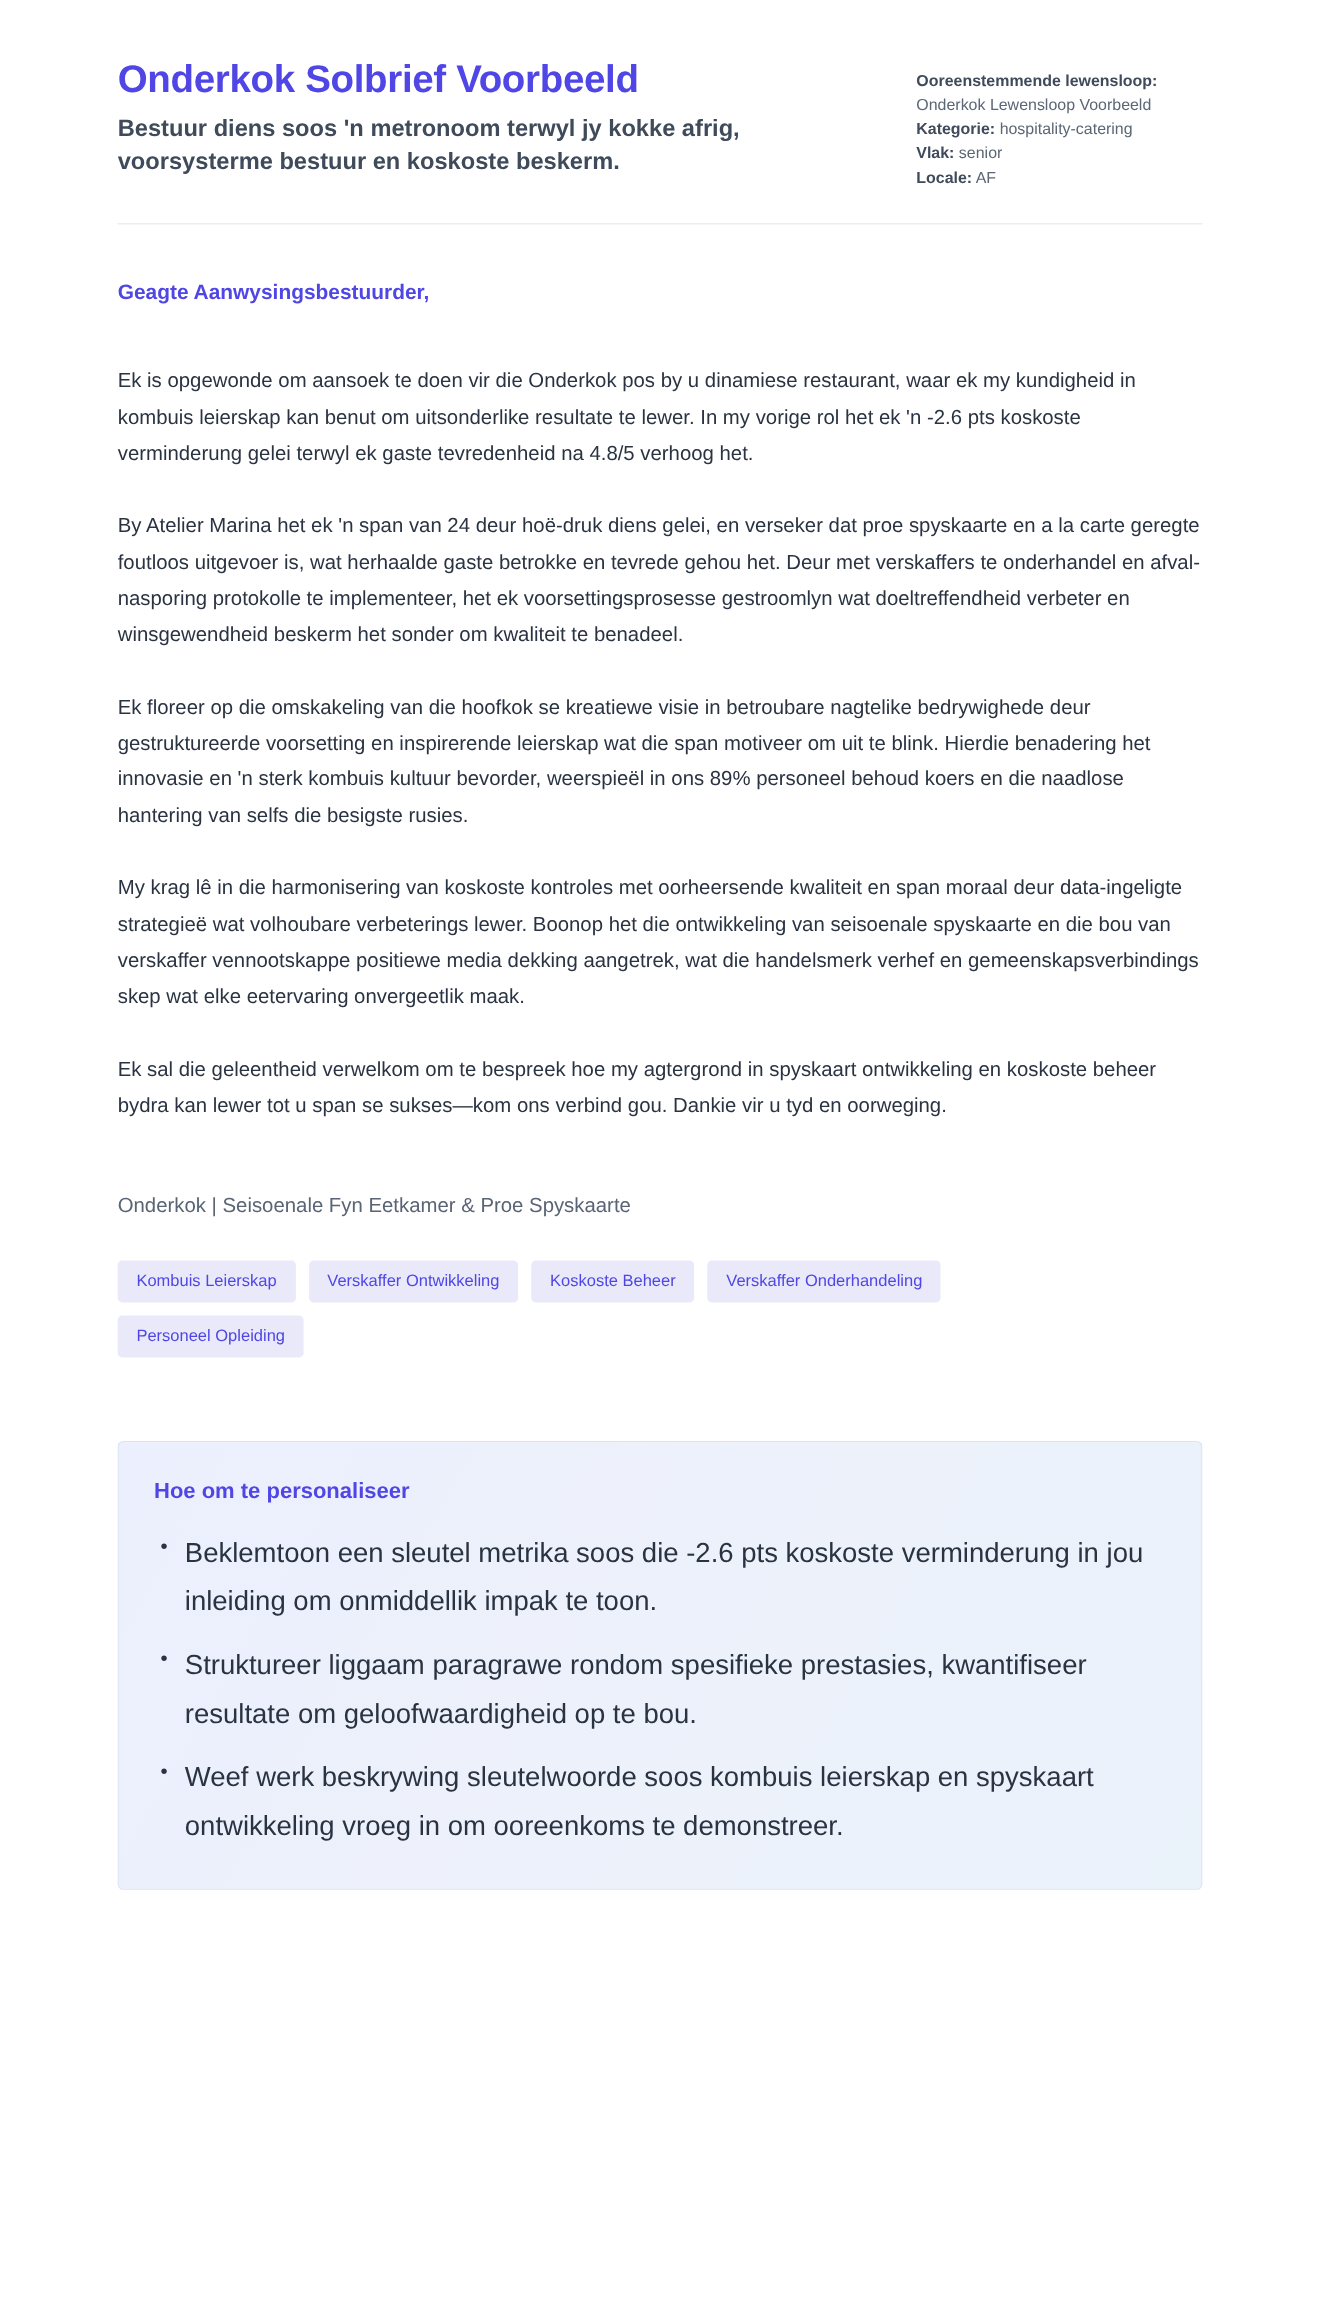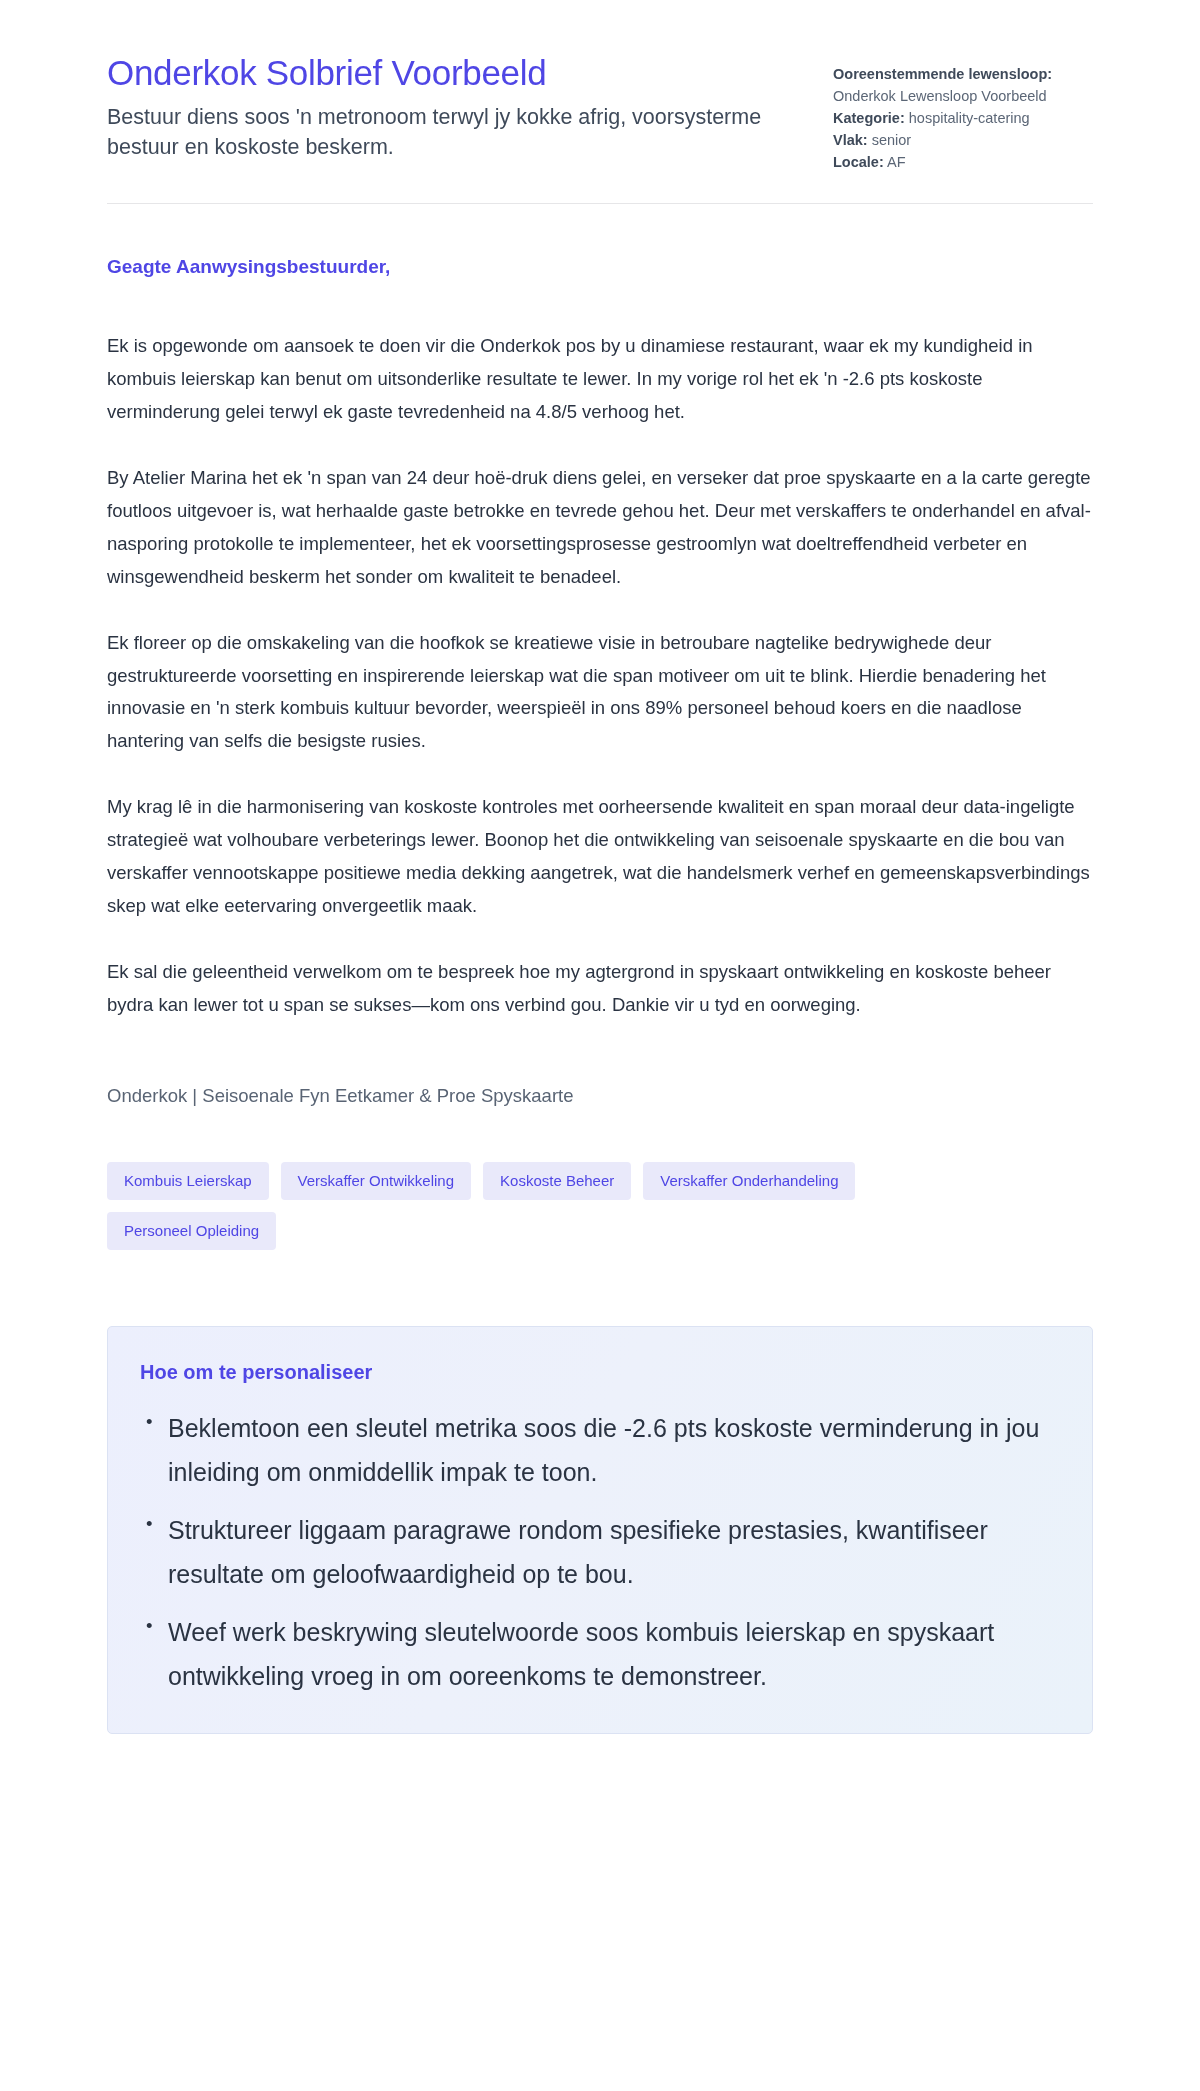--- a/index.html
+++ b/index.html
@@ -28,30 +28,30 @@
     align-items: flex-start;
     justify-content: space-between;
     gap: 40px;
     padding-bottom: 30px;
   }
 
   .header-left { flex: 1 1 auto; max-width: 700px; }
 
   .doc-title {
     font-size: 35px;
-    font-weight: normal;
+    font-weight: bold;
     color: #4f46e5;
     letter-spacing: -0.3px;
     line-height: 1.2;
     margin-bottom: 9px;
   }
 
   .doc-subtitle {
     font-size: 21.5px;
-    font-weight: normal;
+    font-weight: bold;
     color: #3f4a5a;
     line-height: 1.38;
   }
 
   .header-meta {
     flex: 0 0 auto;
     width: 260px;
     text-align: left;
     font-size: 14.5px;
     line-height: 1.52;
@@ -100,21 +100,21 @@
     font-size: 18.5px;
     color: #596474;
     line-height: 1.5;
   }
 
   
   .tag-list {
     display: flex;
     flex-wrap: wrap;
     gap: 12px;
-    margin-top: 52px;
+    margin-top: 36px;
     max-width: 900px;
   }
 
   .tag {
     background: #e9e9fa;
     color: #4f46e5;
     font-size: 15px;
     border-radius: 4px;
     padding: 10px 17px;
     white-space: nowrap;

